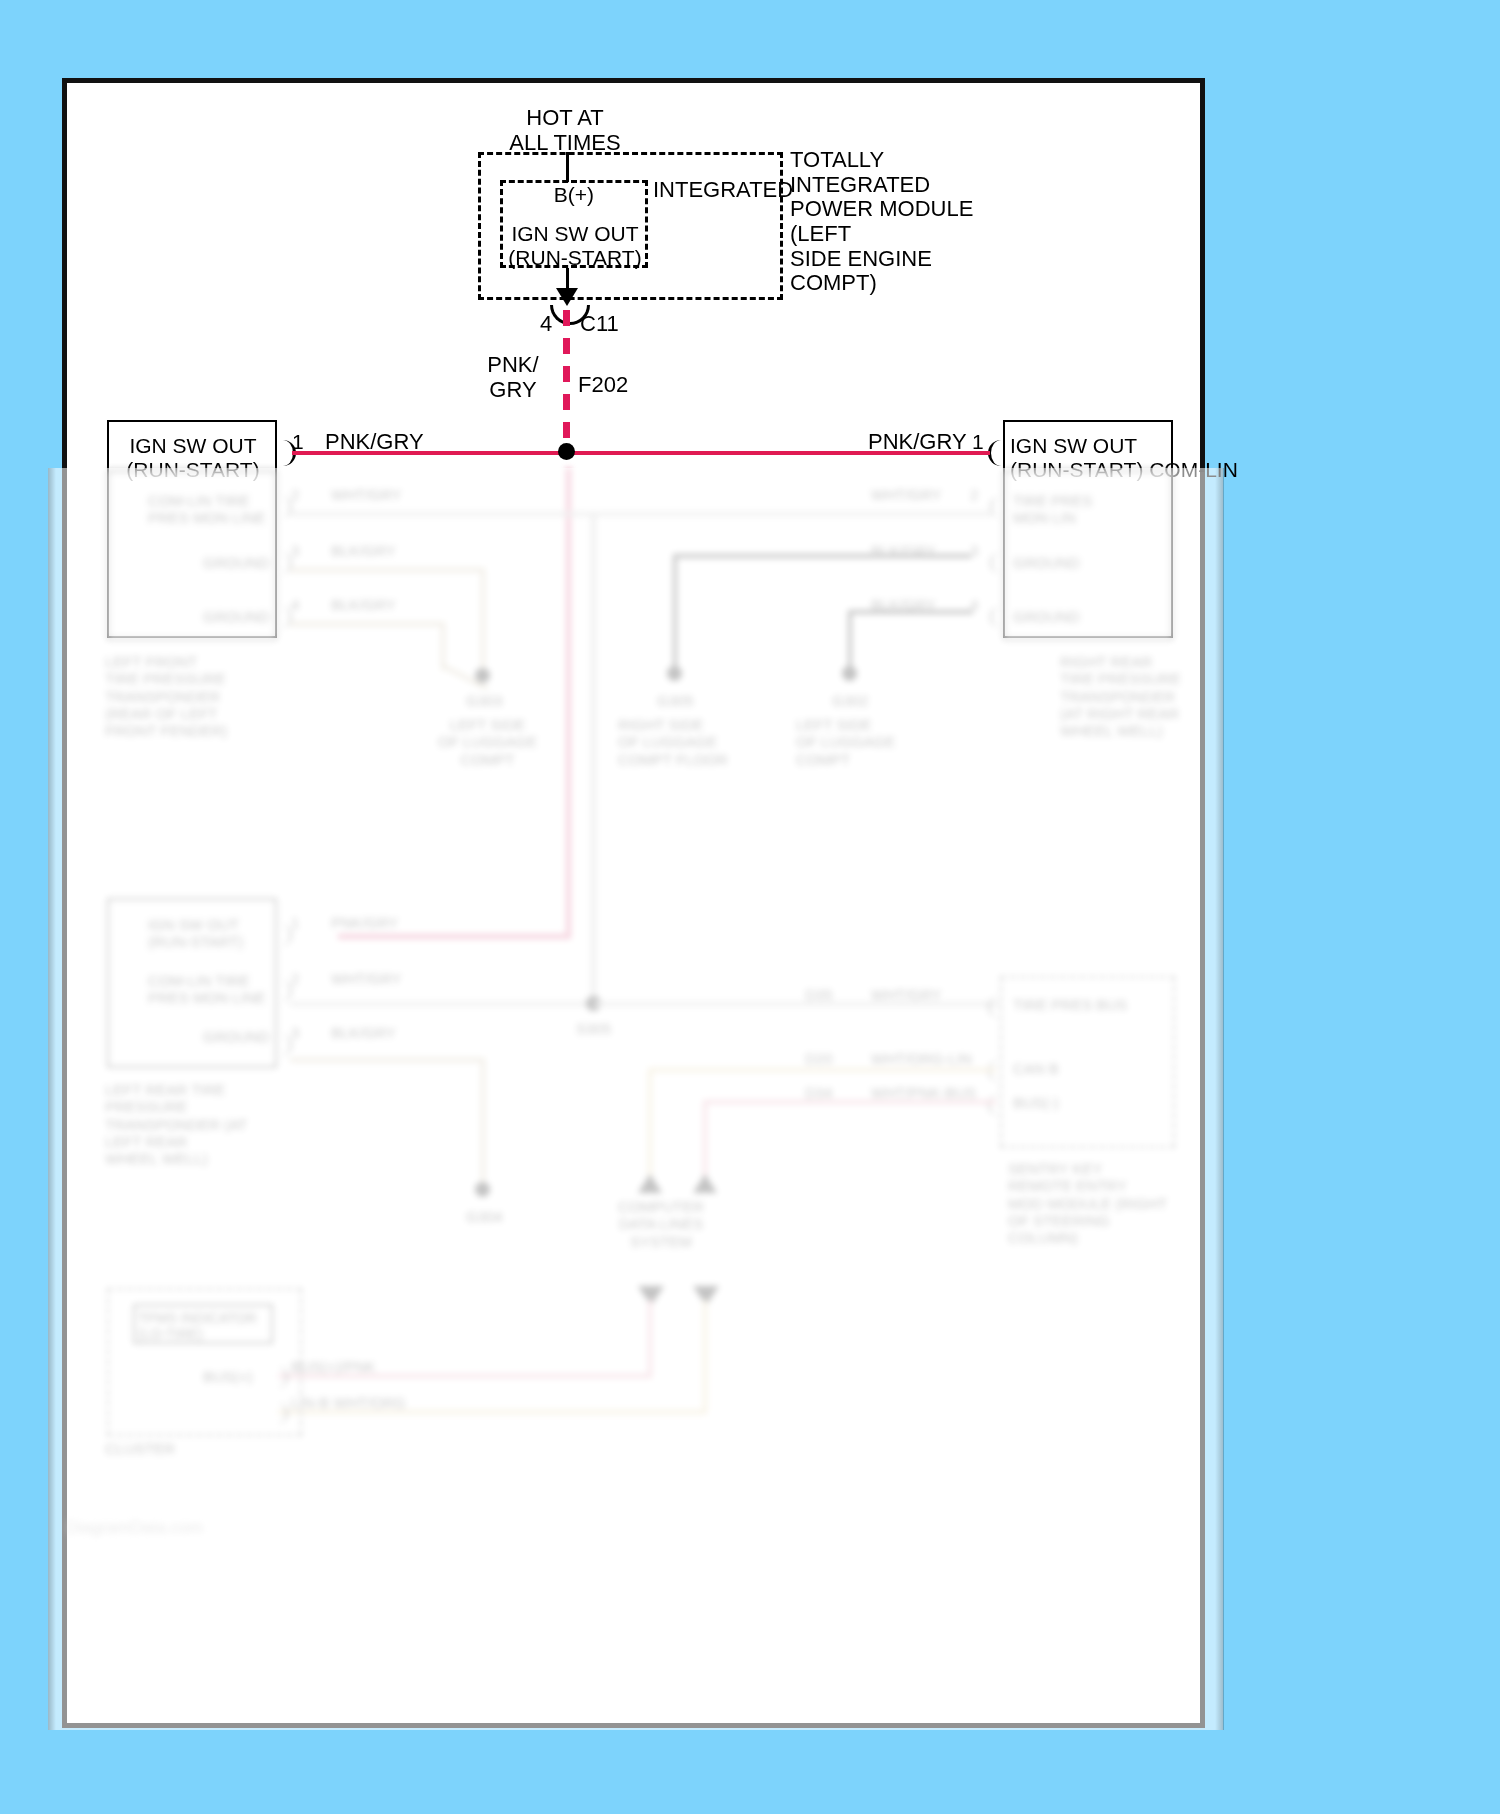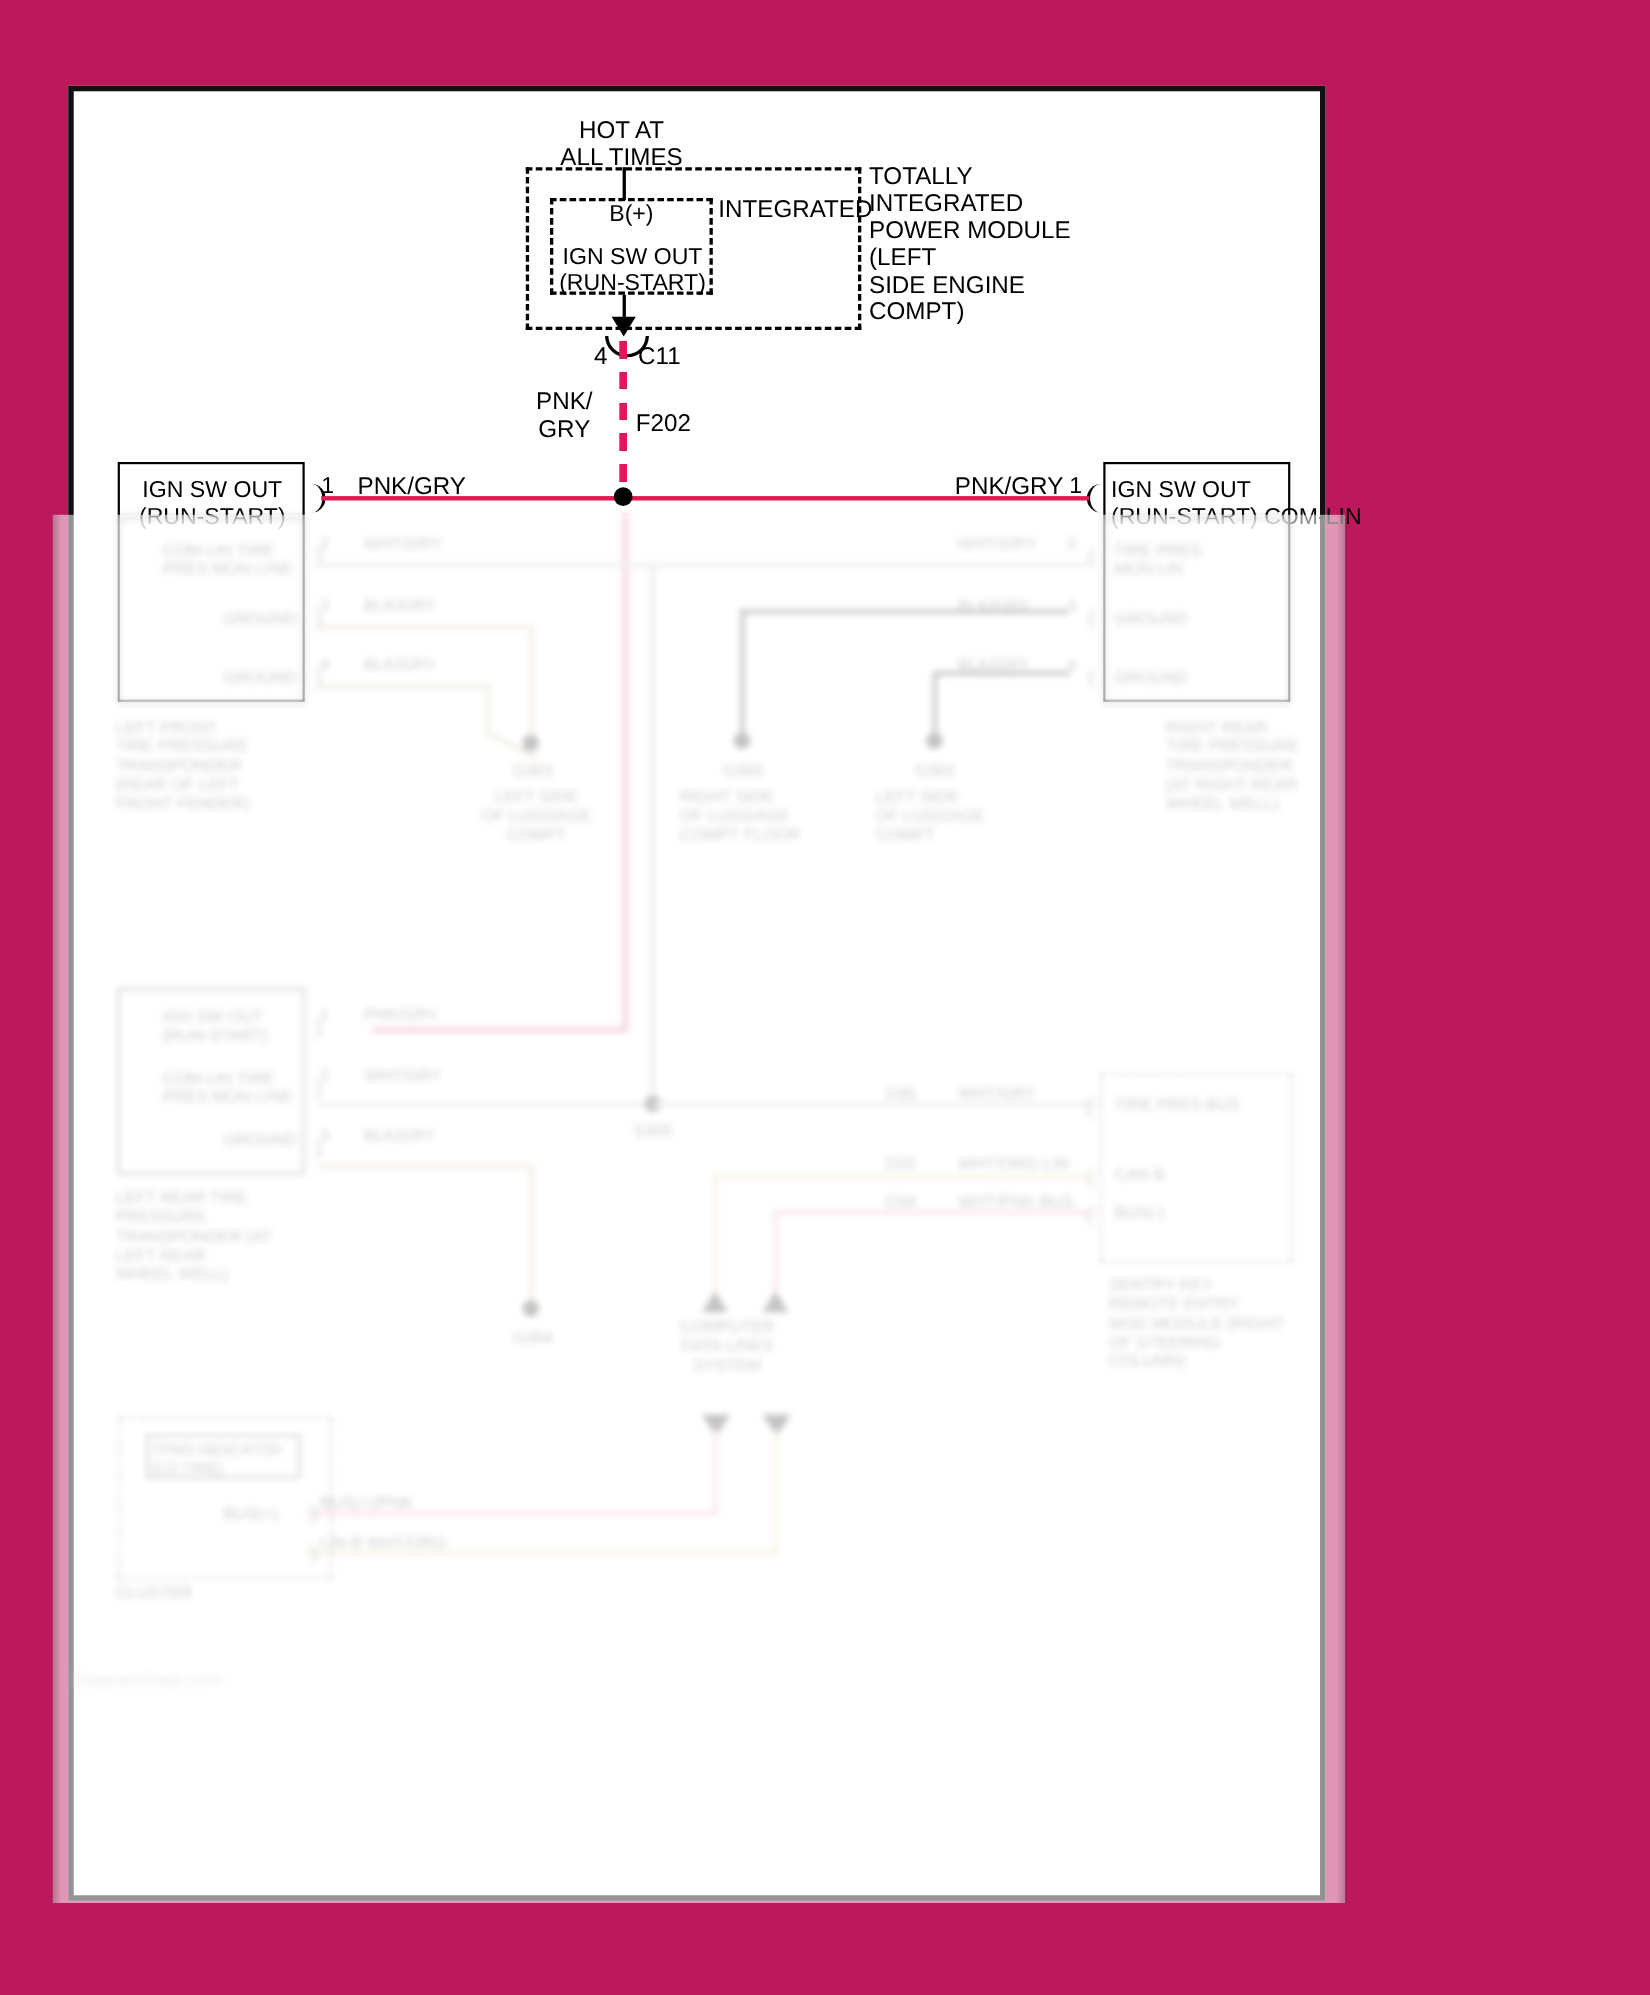--- a/index.html
+++ b/index.html
@@ -1,21 +1,21 @@
 <!DOCTYPE html>
 <html><head>
 <meta charset="utf-8">
 <style>
   html,body{margin:0;padding:0;background:#ffffff;}
   body{width:1500px;height:1814px;position:relative;
        font-family:"Liberation Sans","DejaVu Sans",sans-serif;
        color:#000;overflow:hidden;}
 
   
-  #page{position:absolute;inset:0;background:#be185d;}
+  #page{position:absolute;inset:0;background:#7dd3fc;}
   #diagram-border{position:absolute;left:62px;top:78px;width:1143px;height:1650px;
        border:5px solid #111;box-sizing:border-box;background:#fff;}
 
   .txt{position:absolute;white-space:pre;line-height:1.12;}
   .c{ text-align:center; }
 
   
   .dashbox{position:absolute;border:3px dashed #000;box-sizing:border-box;background:transparent;}
   .solidbox{position:absolute;border:2.5px solid #000;box-sizing:border-box;background:#fff;}
 

